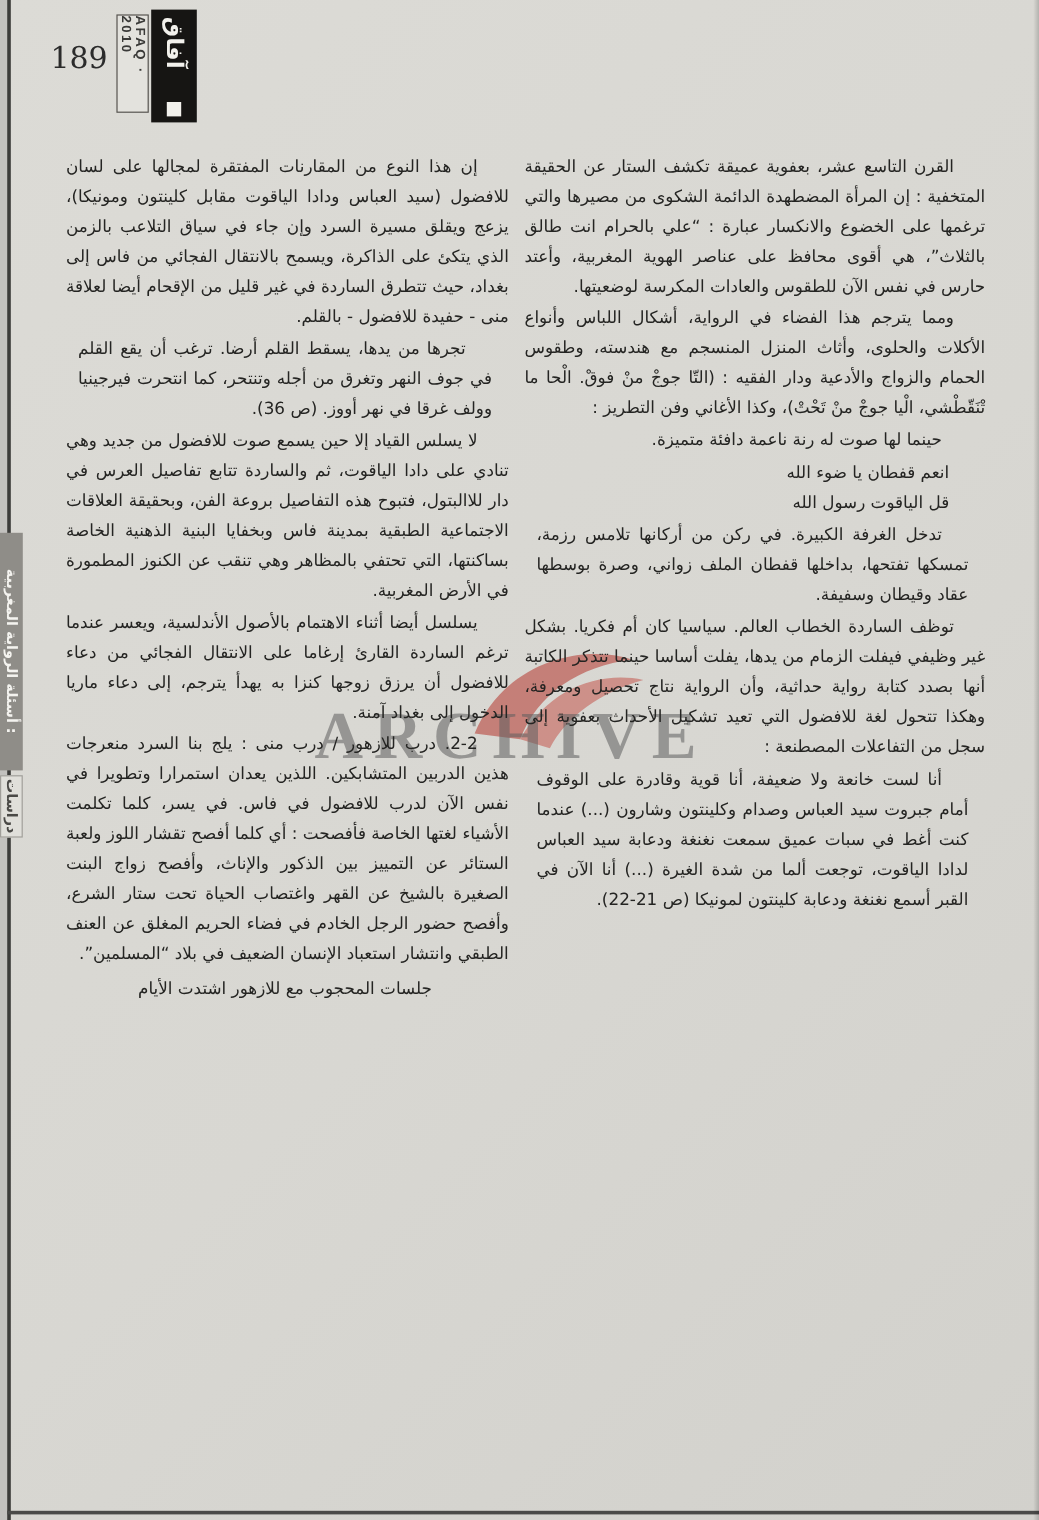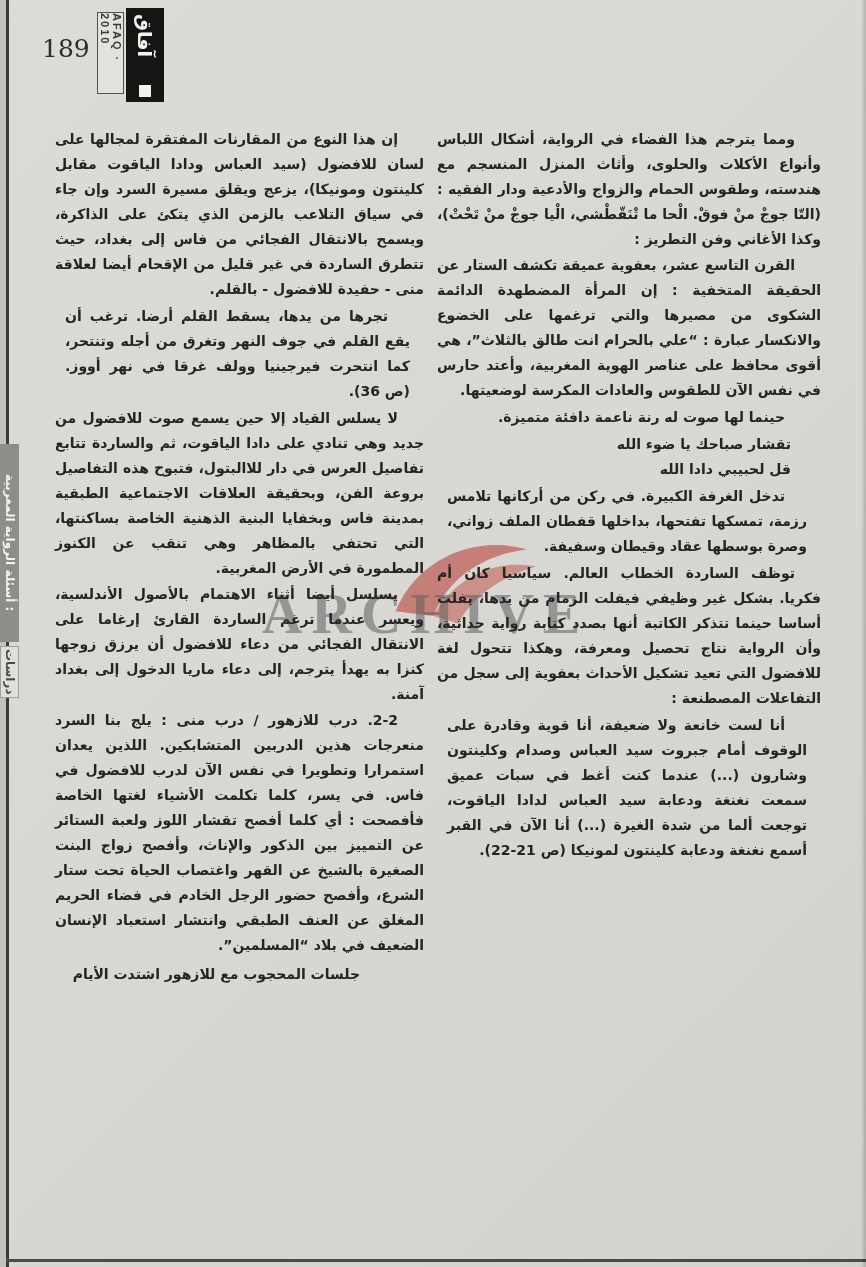--- a/index.html
+++ b/index.html
@@ -47,21 +47,21 @@
     position:absolute;left:0;top:62px;width:100%;
     font-family:"Liberation Serif",serif;font-weight:bold;font-size:56px;
     letter-spacing:9px;color:rgba(95,95,95,.55);
   }
   .wm-url{
     position:absolute;left:0;top:128px;width:100%;text-align:center;
     font-family:"Liberation Sans",sans-serif;font-size:17px;color:rgba(158,103,92,.75);
   }
 
   .col{position:absolute;top:127px;direction:rtl;text-align:justify;
-       font-size:14px;line-height:25px;font-weight:700;color:#242422;}
+       font-size:14px;line-height:25px;font-weight:400;color:#242422;}
   .col-right{left:437px;width:384px;}
   .col-left{left:55px;width:369px;}
   .para{margin:0 0 1px 0;text-indent:26px;}
   .quote{margin:2px 14px 2px 10px;text-indent:22px;}
   .verse{margin:0;padding-right:30px;text-indent:0;}
   .center-line{margin:4px 0 16px 0;padding-right:64px;text-indent:0;}
 </style>
 </head>
 <body>
 
@@ -89,25 +89,25 @@
 
   <div class="watermark">
     <svg class="wm-logo" viewBox="0 0 200 120" xmlns="http://www.w3.org/2000/svg">
       <path d="M30 95 C55 35 120 15 168 30 C122 36 85 60 70 100 Z" fill="#b5372e" opacity="0.55"></path>
       <path d="M70 100 C95 55 140 40 178 48 C142 58 110 80 96 108 Z" fill="#c24a3f" opacity="0.5"></path>
     </svg>
     <div class="wm-word">ARCHIVE</div>
   </div>
 
   <div class="col col-right">
+    <p class="para">القرن التاسع عشر، بعفوية عميقة تكشف الستار عن الحقيقة المتخفية : إن المرأة المضطهدة الدائمة الشكوى من مصيرها والتي ترغمها على الخضوع والانكسار عبارة : “علي بالحرام انت طالق بالثلاث”، هي أقوى محافظ على عناصر الهوية المغربية، وأعتد حارس في نفس الآن للطقوس والعادات المكرسة لوضعيتها.</p>
     <p class="para">ومما يترجم هذا الفضاء في الرواية، أشكال اللباس وأنواع الأكلات والحلوى، وأثاث المنزل المنسجم مع هندسته، وطقوس الحمام والزواج والأدعية ودار الفقيه : (التّا جوجْ منْ فوقْ. الْحا ما تْنَقّطْشي، الْيا جوجْ منْ تَحْتْ)، وكذا الأغاني وفن التطريز :</p>
-    <p class="para">القرن التاسع عشر، بعفوية عميقة تكشف الستار عن الحقيقة المتخفية : إن المرأة المضطهدة الدائمة الشكوى من مصيرها والتي ترغمها على الخضوع والانكسار عبارة : “علي بالحرام انت طالق بالثلاث”، هي أقوى محافظ على عناصر الهوية المغربية، وأعتد حارس في نفس الآن للطقوس والعادات المكرسة لوضعيتها.</p>
     <p class="quote">حينما لها صوت له رنة ناعمة دافئة متميزة.</p>
-    <p class="verse">تقشار صباحك يا ضوء الله</p>
-    <p class="verse">قل لحبيبي دادا الله</p>
+    <p class="verse">انعم قفطان يا ضوء الله</p>
+    <p class="verse">قل الياقوت رسول الله</p>
     <p class="quote">تدخل الغرفة الكبيرة. في ركن من أركانها تلامس رزمة، تمسكها تفتحها، بداخلها قفطان الملف زواني، وصرة بوسطها عقاد وقيطان وسفيفة.</p>
     <p class="para">توظف الساردة الخطاب العالم. سياسيا كان أم فكريا. بشكل غير وظيفي فيفلت الزمام من يدها، يفلت أساسا حينما تتذكر الكاتبة أنها بصدد كتابة رواية حداثية، وأن الرواية نتاج تحصيل ومعرفة، وهكذا تتحول لغة للافضول التي تعيد تشكيل الأحداث بعفوية إلى سجل من التفاعلات المصطنعة :</p>
     <p class="quote">أنا لست خانعة ولا ضعيفة، أنا قوية وقادرة على الوقوف أمام جبروت سيد العباس وصدام وكلينتون وشارون (...) عندما كنت أغط في سبات عميق سمعت نغنغة ودعابة سيد العباس لدادا الياقوت، توجعت ألما من شدة الغيرة (...) أنا الآن في القبر أسمع نغنغة ودعابة كلينتون لمونيكا (ص 21-22).</p>
   </div>
 
   <div class="col col-left">
     <p class="para">إن هذا النوع من المقارنات المفتقرة لمجالها على لسان للافضول (سيد العباس ودادا الياقوت مقابل كلينتون ومونيكا)، يزعج ويقلق مسيرة السرد وإن جاء في سياق التلاعب بالزمن الذي يتكئ على الذاكرة، ويسمح بالانتقال الفجائي من فاس إلى بغداد، حيث تتطرق الساردة في غير قليل من الإقحام أيضا لعلاقة منى - حفيدة للافضول - بالقلم.</p>
     <p class="quote">تجرها من يدها، يسقط القلم أرضا. ترغب أن يقع القلم في جوف النهر وتغرق من أجله وتنتحر، كما انتحرت فيرجينيا وولف غرقا في نهر أووز. (ص 36).</p>
     <p class="para">لا يسلس القياد إلا حين يسمع صوت للافضول من جديد وهي تنادي على دادا الياقوت، ثم والساردة تتابع تفاصيل العرس في دار للاالبتول، فتبوح هذه التفاصيل بروعة الفن، وبحقيقة العلاقات الاجتماعية الطبقية بمدينة فاس وبخفايا البنية الذهنية الخاصة بساكنتها، التي تحتفي بالمظاهر وهي تنقب عن الكنوز المطمورة في الأرض المغربية.</p>
     <p class="para">يسلسل أيضا أثناء الاهتمام بالأصول الأندلسية، ويعسر عندما ترغم الساردة القارئ إرغاما على الانتقال الفجائي من دعاء للافضول أن يرزق زوجها كنزا به يهدأ يترجم، إلى دعاء ماريا الدخول إلى بغداد آمنة.</p>

